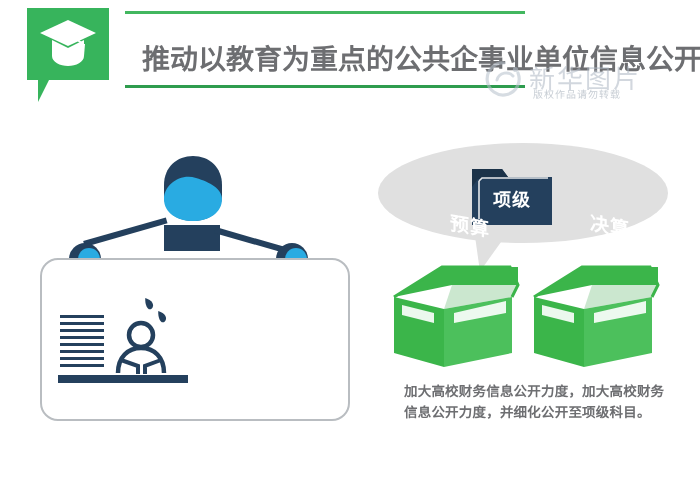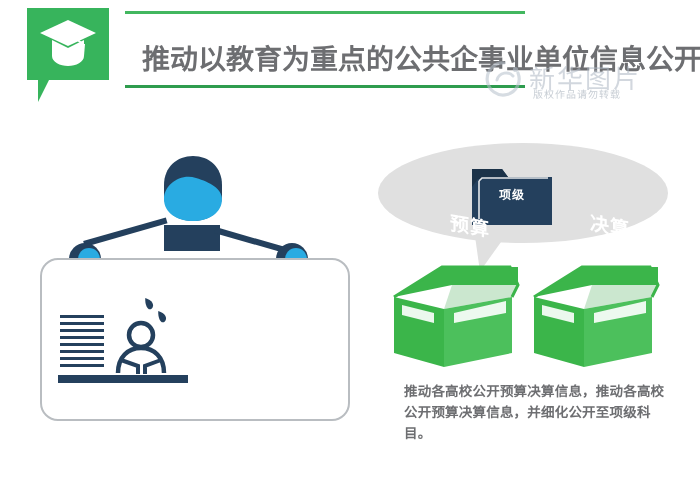--- a/index.html
+++ b/index.html
@@ -211,21 +211,21 @@
   #folder-icon {
     position: absolute;
     left: 92px; top: 18px;
     width: 84px; height: 66px;
   }
   #folder-label {
     position: absolute;
     left: 103px; top: 42px;
     width: 62px;
     text-align: center;
-    font-size: 12px;
+    font-size: 18px;
     font-weight: bold;
     color: #ffffff;
     letter-spacing: 1px;
   }
 
   #boxes {
     position: absolute;
     left: 4px; top: 118px;
     width: 290px; height: 110px;
   }
@@ -360,16 +360,16 @@
         <polygon points="62,48 130,36 136,24 70,24" fill="#2f9e3e" opacity="0.25"></polygon>
         <polygon points="20,44 52,52 52,62 20,54" fill="#ffffff" opacity="0.9"></polygon>
         <polygon points="72,52 124,40 124,52 72,62" fill="#ffffff" opacity="0.9"></polygon>
         <polyline points="12,36 60,6 128,6 136,24 130,36" fill="none" stroke="#3bb54a" stroke-width="3"></polyline>
       </g>
     </svg>
 
     <div class="box-label" id="box-label-1">预算</div>
     <div class="box-label" id="box-label-2">决算</div>
 
-    <div id="right-caption">推动各高校公开预算决算信息，推动各高校公开预算决算信息，并细化公开至项级科目。</div>
+    <div id="right-caption">加大高校财务信息公开力度，加大高校财务信息公开力度，并细化公开至项级科目。</div>
   </div>
 
 </div>
 
 </body></html>

